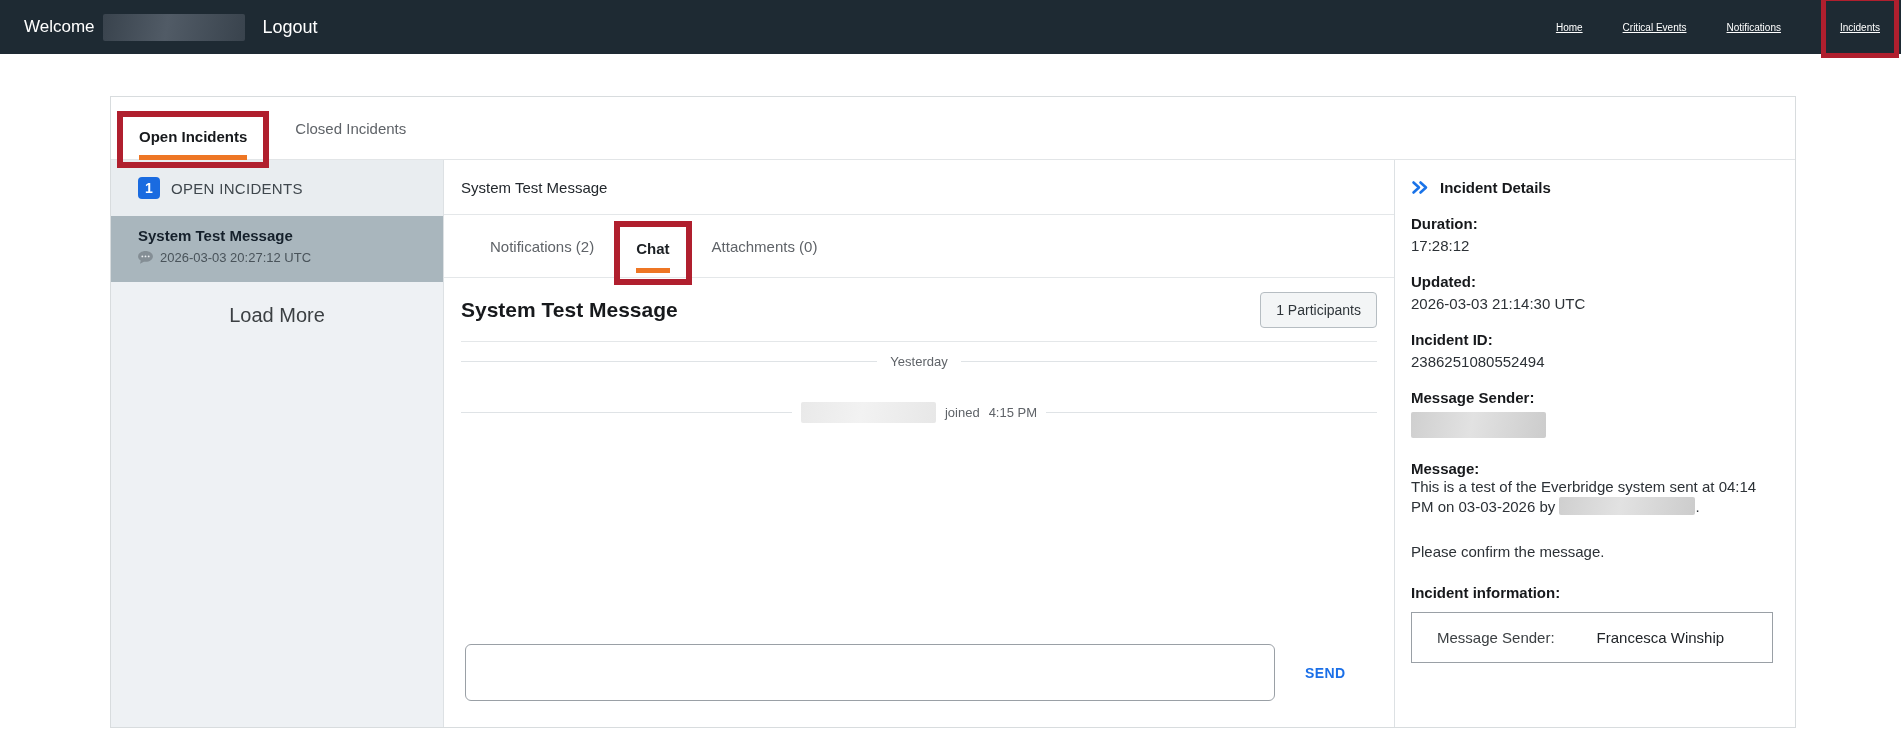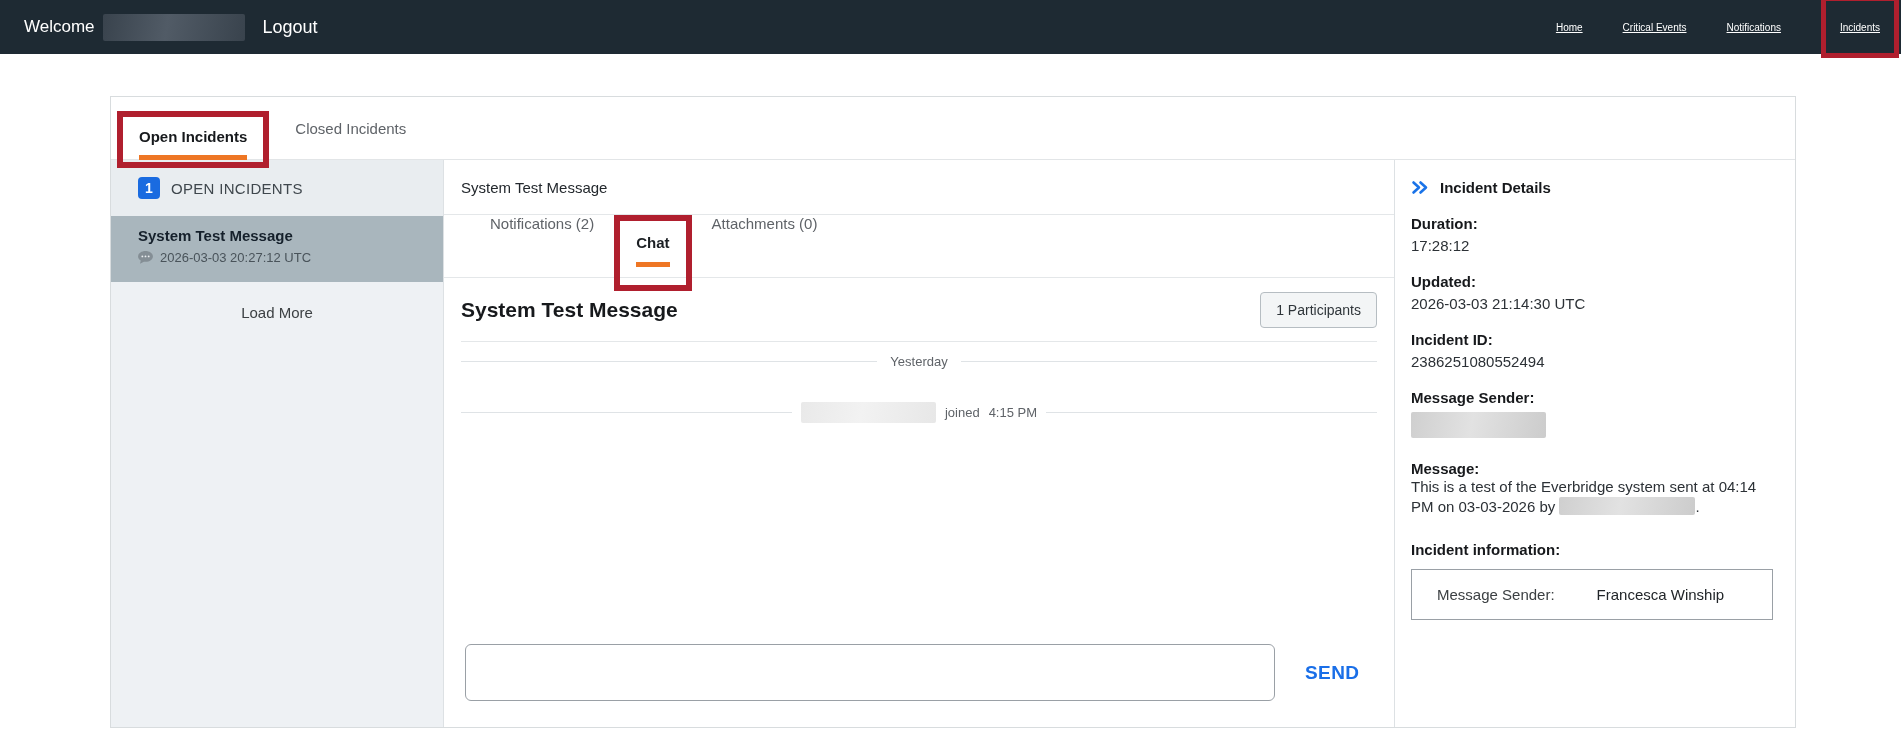--- a/index.html
+++ b/index.html
@@ -58,25 +58,25 @@
   .sidebar-header{height:56px;flex:none;background:#e9edf0;display:flex;align-items:center;padding-left:27px;gap:11px;}
   .count-badge{
     min-width:22px;height:22px;background:var(--badge-blue);color:#fff;border-radius:4px;
     display:flex;align-items:center;justify-content:center;font-size:14px;font-weight:bold;padding:0 4px;
   }
   .sidebar-header-label{font-size:15px;color:#3f474d;letter-spacing:.3px;}
   .incident-item{height:66px;flex:none;background:var(--selected-item-bg);padding:11px 10px 0 27px;cursor:pointer;}
   .incident-item-title{font-size:15px;font-weight:bold;color:#15202b;}
   .incident-item-meta{display:flex;align-items:center;gap:7px;margin-top:6px;font-size:13px;color:#49535a;}
   .load-more-area{flex:1;text-align:center;padding-top:22px;}
-  .load-more{font-size:15px;color:#3c4043;cursor:pointer;display:inline-block;}
+  .load-more{font-size:20px;color:#3c4043;cursor:pointer;display:inline-block;}
   
   .chat-col{flex:1;display:flex;flex-direction:column;min-width:0;}
   .chat-header{height:55px;flex:none;border-bottom:1px solid #e4e7e9;display:flex;align-items:center;padding-left:17px;font-size:15px;color:#23282d;}
-  .chat-tabs{height:63px;flex:none;border-bottom:1px solid #e4e7e9;display:flex;padding-left:32px;font-size:15px;color:#5f6368;}
+  .chat-tabs{height:63px;flex:none;border-bottom:1px solid #e4e7e9;display:flex;align-items:center;padding-left:32px;font-size:15px;color:#5f6368;}
   .chat-tab{padding:0 14px;cursor:pointer;white-space:nowrap;}
   .annot-chat{
     border:6px solid var(--annotation-red);margin:0 6px -14px 6px;position:relative;z-index:3;
   }
   .chat-tab-active-inner{display:flex;flex-direction:column;align-items:center;padding:13px 16px 6px 16px;cursor:pointer;}
   .chat-tab-active-label{font-size:15px;font-weight:bold;color:#1b1f23;}
   .orange-underline-sm{width:100%;height:5px;background:var(--active-orange);margin-top:11px;}
   .chat-body{flex:1;display:flex;flex-direction:column;padding:0 17px;min-height:0;}
   .chat-title-row{height:64px;flex:none;border-bottom:1px solid #e4e7e9;display:flex;align-items:center;justify-content:space-between;}
   .chat-title{font-size:21px;font-weight:bold;color:#17191c;}
@@ -87,21 +87,21 @@
   .day-divider{margin-top:12px;display:flex;align-items:center;gap:13px;color:#5f6368;font-size:13px;flex:none;}
   .h-line{flex:1;height:1px;background:#dfe3e6;}
   .joined-row{margin-top:33px;display:flex;align-items:center;gap:9px;font-size:13px;color:#5f6368;flex:none;}
   .redacted-chat{width:135px;height:21px;background:linear-gradient(100deg,#e9e9e9,#f2f2f2 45%,#e7e7e7);}
   .chat-spacer{flex:1;}
   .input-row{display:flex;align-items:center;padding:0 0 26px 4px;flex:none;}
   .message-input{
     width:810px;height:57px;border:1px solid #9aa0a6;border-radius:6px;resize:none;
     font-family:inherit;font-size:14px;padding:8px 10px;outline:none;
   }
-  .send-btn{margin-left:30px;color:var(--link-blue);font-weight:bold;font-size:19px;letter-spacing:.4px;cursor:pointer;}
+  .send-btn{margin-left:30px;color:var(--link-blue);font-weight:bold;font-size:14px;letter-spacing:.4px;cursor:pointer;}
   
   .details-panel{width:401px;flex:none;border-left:1px solid var(--border-gray);padding:19px 22px 0 16px;font-size:15px;overflow:hidden;}
   .details-header{display:flex;align-items:center;gap:12px;}
   .collapse-icon{display:flex;align-items:center;cursor:pointer;}
   .details-title{font-weight:bold;font-size:15px;color:#17191c;}
   .detail-label{font-weight:bold;color:#17191c;margin-top:19px;}
   .detail-value{margin-top:5px;color:#2c3136;}
   .redacted-detail{width:135px;height:26px;margin-top:6px;}
   .message-text{color:#2c3136;line-height:1.33;width:368px;}
   .redacted-inline{width:136px;height:18px;display:inline-block;vertical-align:-3px;}
@@ -230,20 +230,21 @@
 
       <div class="detail-label">Incident ID:</div>
       <div class="detail-value">2386251080552494</div>
 
       <div class="detail-label">Message Sender:</div>
       <div class="redacted redacted-detail"></div>
 
       <div class="detail-label">Message:</div>
       <div class="message-text"><span>This is a test of the Everbridge system sent at 04:14 PM on 03-03-2026 by </span><span class="redacted redacted-inline"></span><span>.</span></div>
 
+      <div class="confirm-text">Please confirm the message.</div>
 
       <div class="info-label">Incident information:</div>
       <div class="info-box">
         <span class="info-box-label">Message Sender:</span>
         <span class="info-box-value">Francesca Winship</span>
       </div>
     </div>
 
   </div>
 </div>

